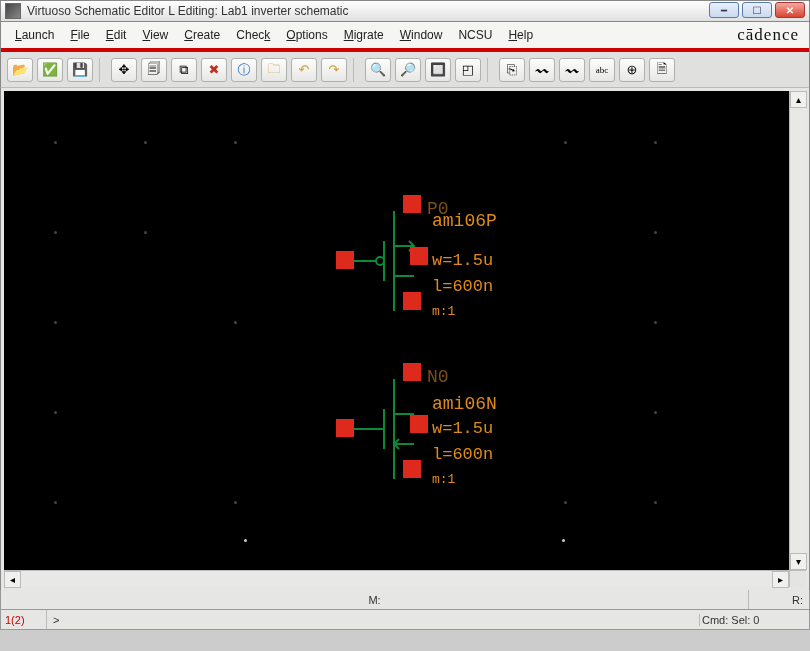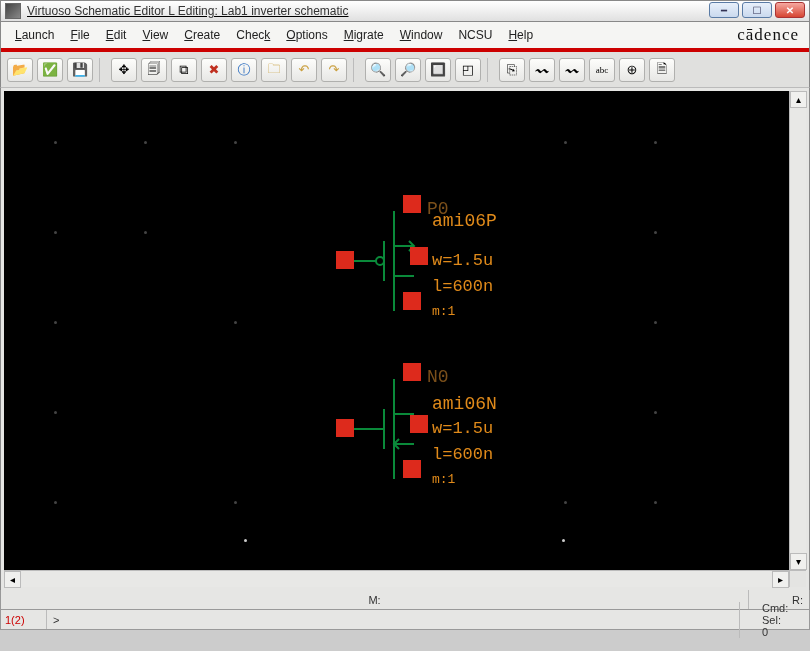--- a/index.html
+++ b/index.html
@@ -14,21 +14,20 @@
     position: relative;
   }
   .titlebar {
     height: 22px;
     background: linear-gradient(to bottom, #ffffff, #e0e0e0);
     border: 1px solid #888;
     display: flex;
     align-items: center;
     padding: 0 4px;
     position: relative;
-    text-decoration: underline;
   }
   .titlebar .appicon {
     width: 16px; height: 16px;
     background: linear-gradient(135deg,#444,#888);
     margin-right: 6px;
     border:1px solid #666;
   }
   .titlebar .title { color:#333; font-weight: normal; }
   .win-ctrls { position:absolute; right:4px; top:1px; display:flex; gap:3px; }
   .win-btn {
@@ -124,21 +123,21 @@
     align-items:center;
     font-size:11px;
     color:#333;
   }
   .statusbar1 .cell { border-right:1px solid #bbb; padding:0 6px; height:100%; display:flex; align-items:center;}
   .statusbar1 .cell.l { flex:1; }
   .statusbar1 .cell.m { flex:1; justify-content:center;}
   .statusbar1 .cell.r { width:60px; justify-content:flex-end; border-right:none;}
   .statusbar2 .tiny { width:46px; border-right:1px solid #bbb; padding:0 4px; color:#c00; height:100%; display:flex; align-items:center;}
   .statusbar2 .prompt { padding:0 6px; flex:1; }
-  .statusbar2 .cmdsel { width:70px; border-left:1px solid #bbb; padding:0 22px; }
+  .statusbar2 .cmdsel { width:110px; border-left:1px solid #bbb; padding:0 2px; }
 
   
   .pin { position:absolute; width:18px; height:18px; background:#dd2a1c; }
   .glabel { position:absolute; color:#e08a1a; font-family: "Courier New", monospace; font-size:18px; white-space:nowrap; }
   .glabel.dim { color:#7a4f1a; }
   .dot { position:absolute; width:3px; height:3px; background:#444; border-radius:50%; }
 </style>
 </head>
 <body>
 

